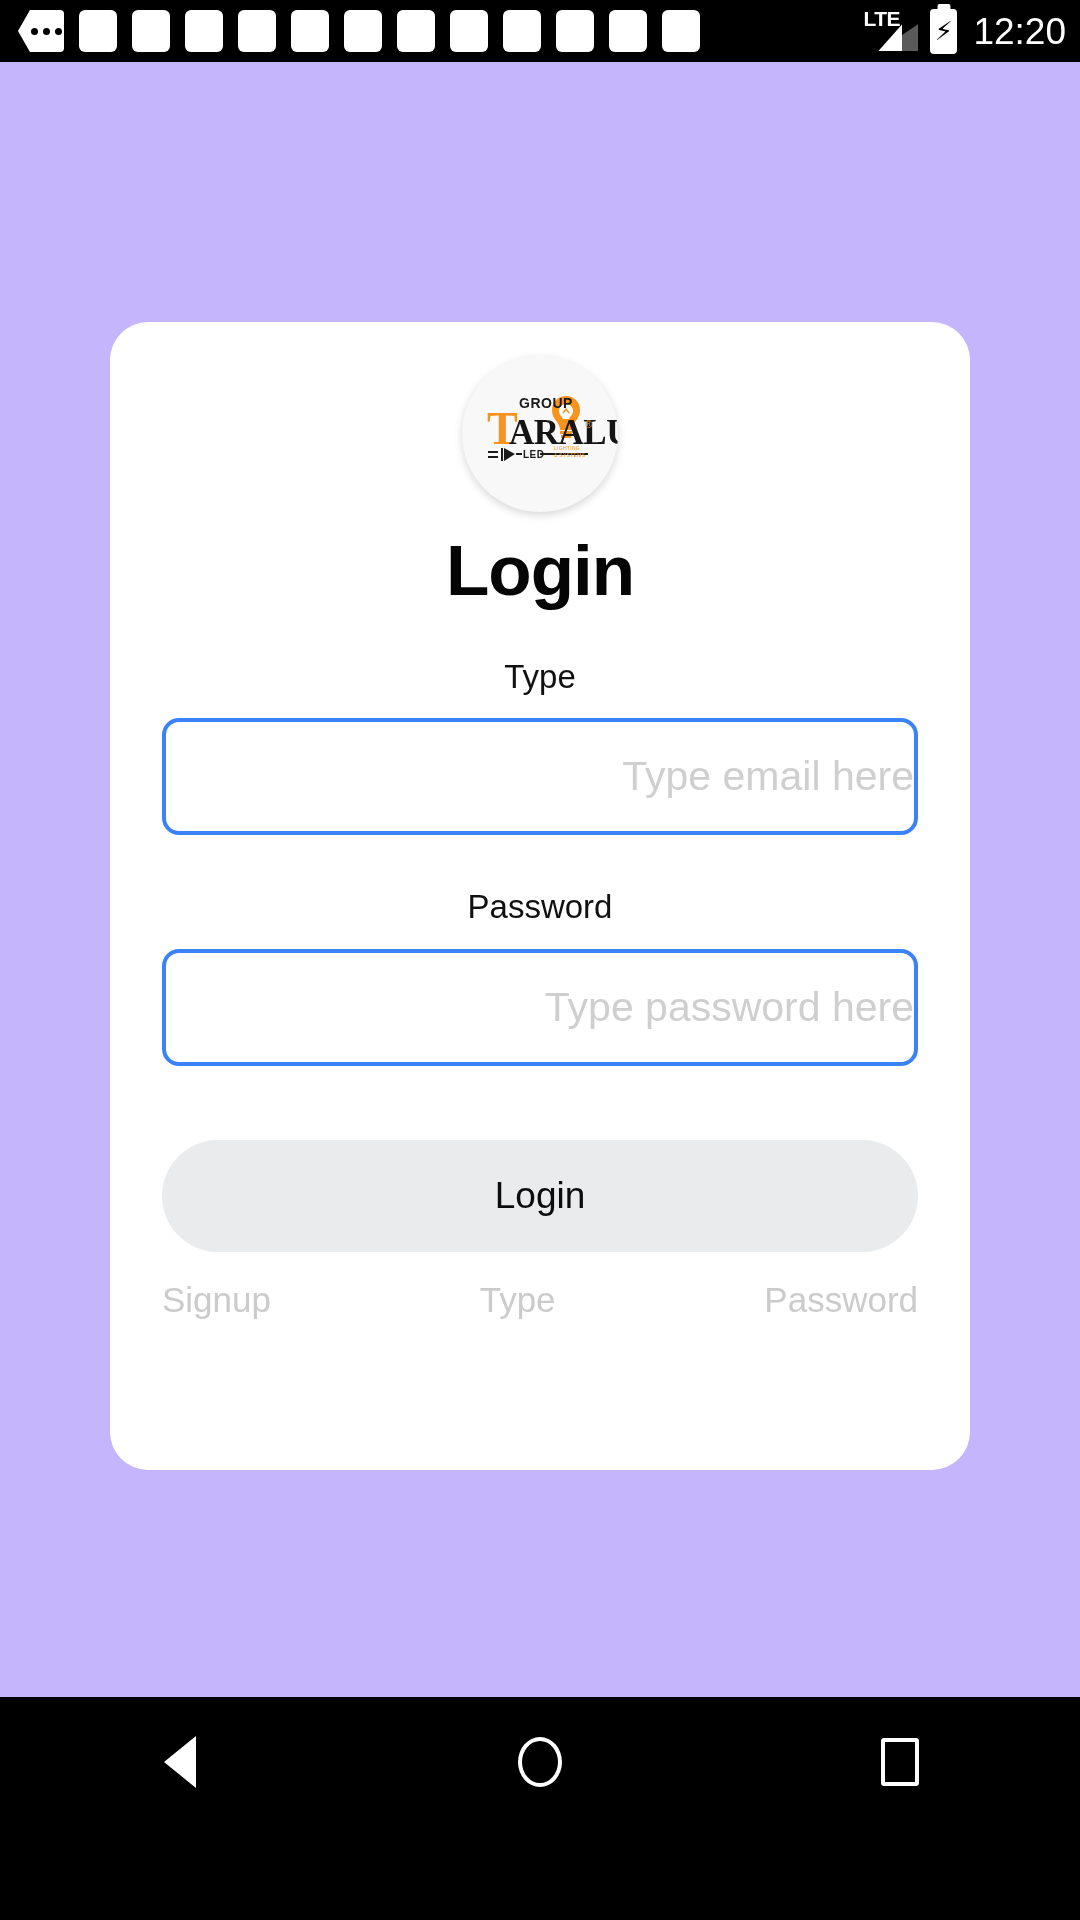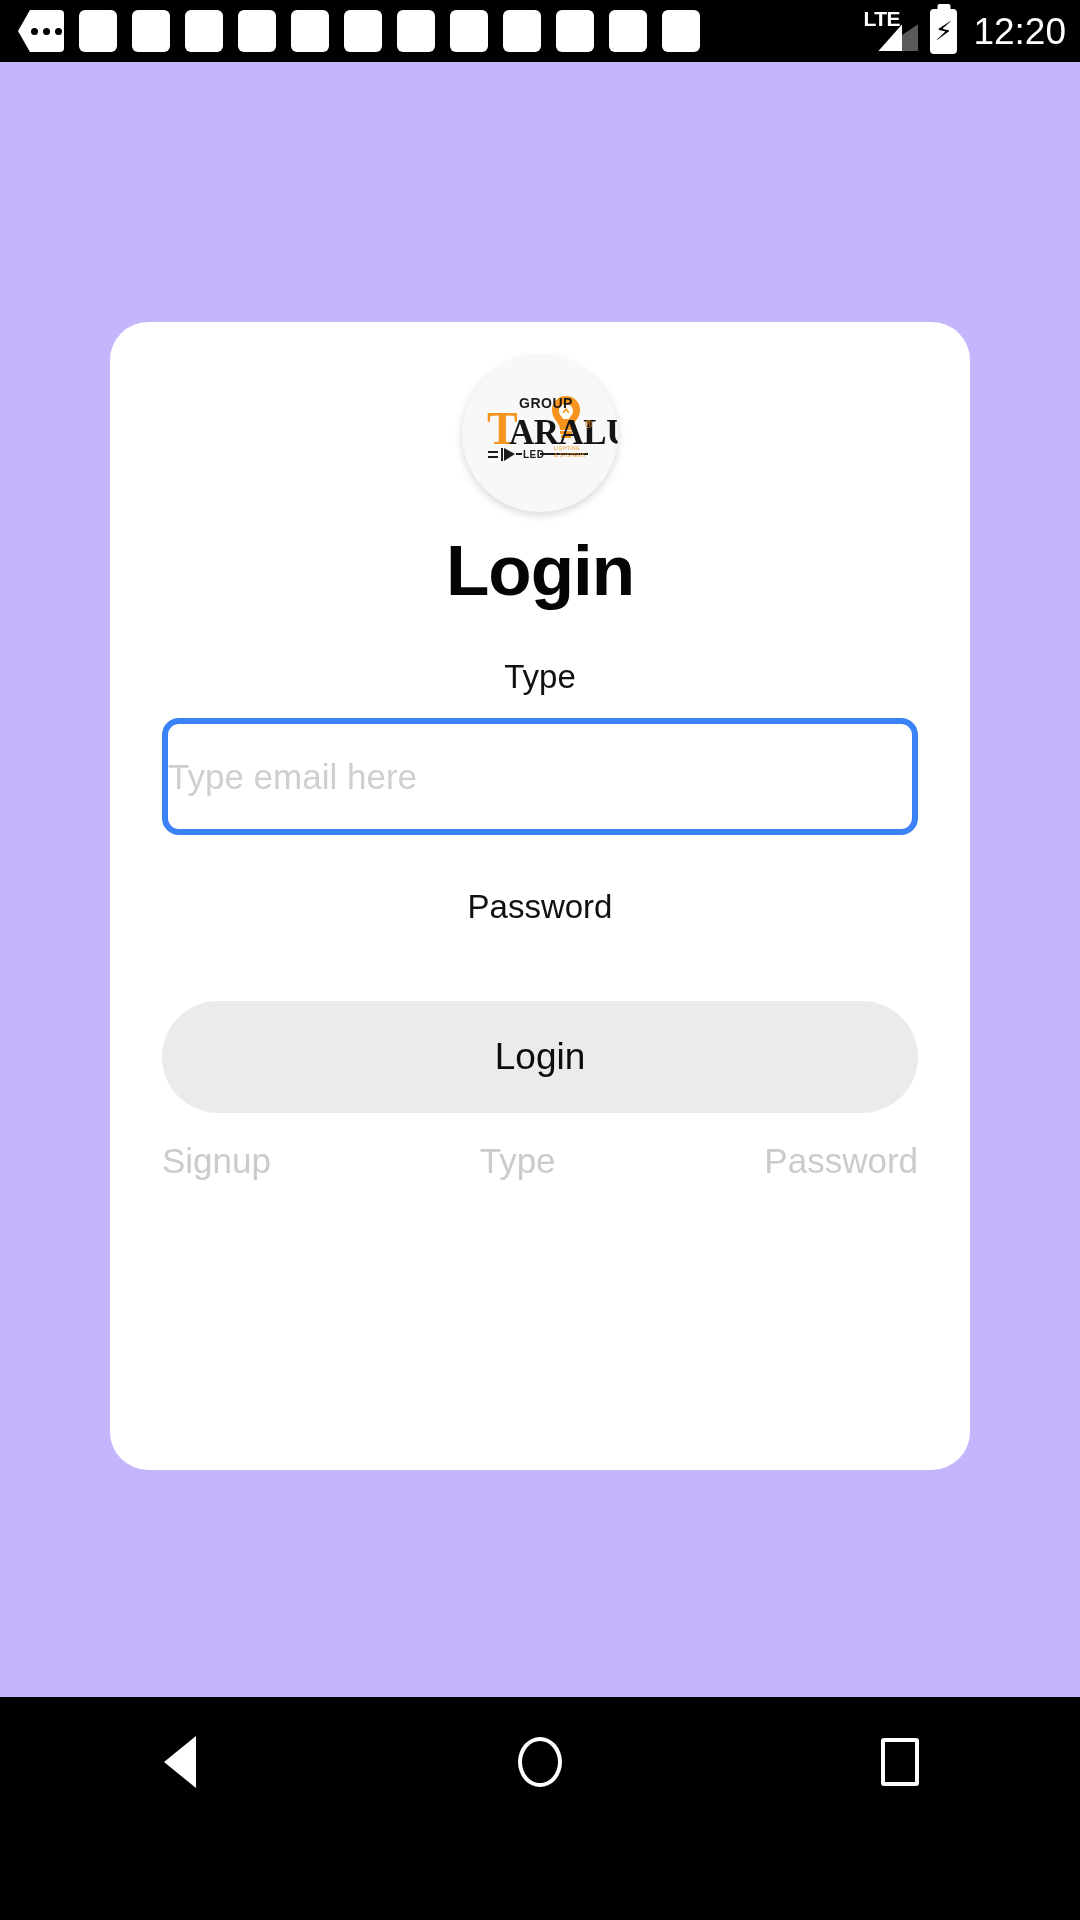--- a/index.html
+++ b/index.html
@@ -149,27 +149,27 @@
     font-size:33px;
     color:#111;
     line-height:1.2;
   }
   #email-label { margin-top:48px; }
   #password-label { margin-top:52px; }
 
   .text-input {
     margin-top:22px;
     width:100%; height:117px;
-    border:6px solid #3b82f6;
+    border:4px solid #3b82f6;
     border-radius:17px;
     background:#fff;
     font-family:"Liberation Sans", sans-serif;
-    font-size:35px;
+    font-size:41px;
     color:#333;
-    text-align:left;
+    text-align:right;
     outline:none;
   }
   .text-input::placeholder { color:#cfcfcf; }
 
   #login-button {
     margin-top:74px;
     width:100%; height:112px;
     border:none;
     border-radius:56px;
     background:#e9ebec;
@@ -305,20 +305,21 @@
 
     <div id="page-title">Login</div>
 
     <div class="field-block">
       <div class="field-label" id="email-label">Type</div>
       <input class="text-input" type="email" id="email-input" placeholder="Type email here" style="">
     </div>
 
     <div class="field-block">
       <div class="field-label" id="password-label">Password</div>
+      <input class="text-input" type="password" id="password-input" placeholder="Type password here" style="">
     </div>
 
     <button id="login-button">Login</button>
 
     <div id="link-row">
       <span class="link-item" id="link-signup">Signup</span>
       <span class="link-item" id="link-guest">Type</span>
       <span class="link-item" id="link-password">Password</span>
     </div>
   </div>

